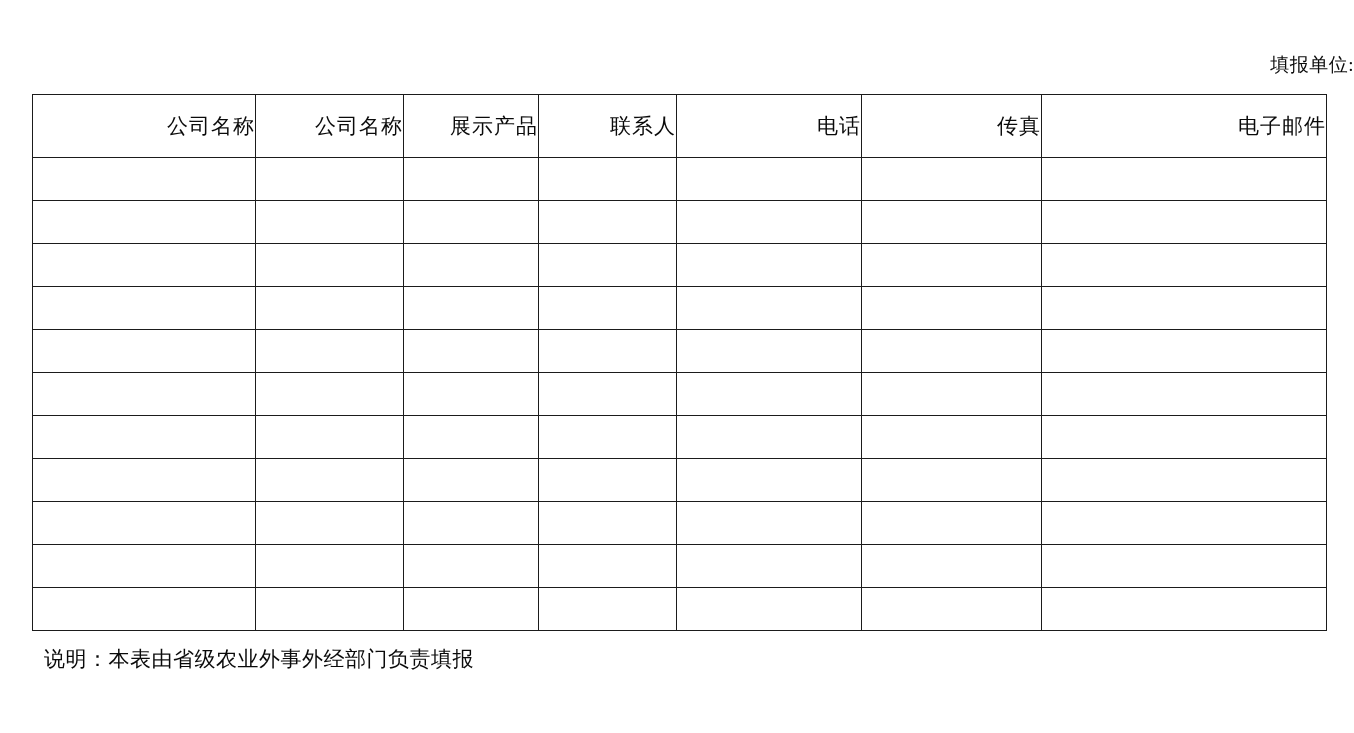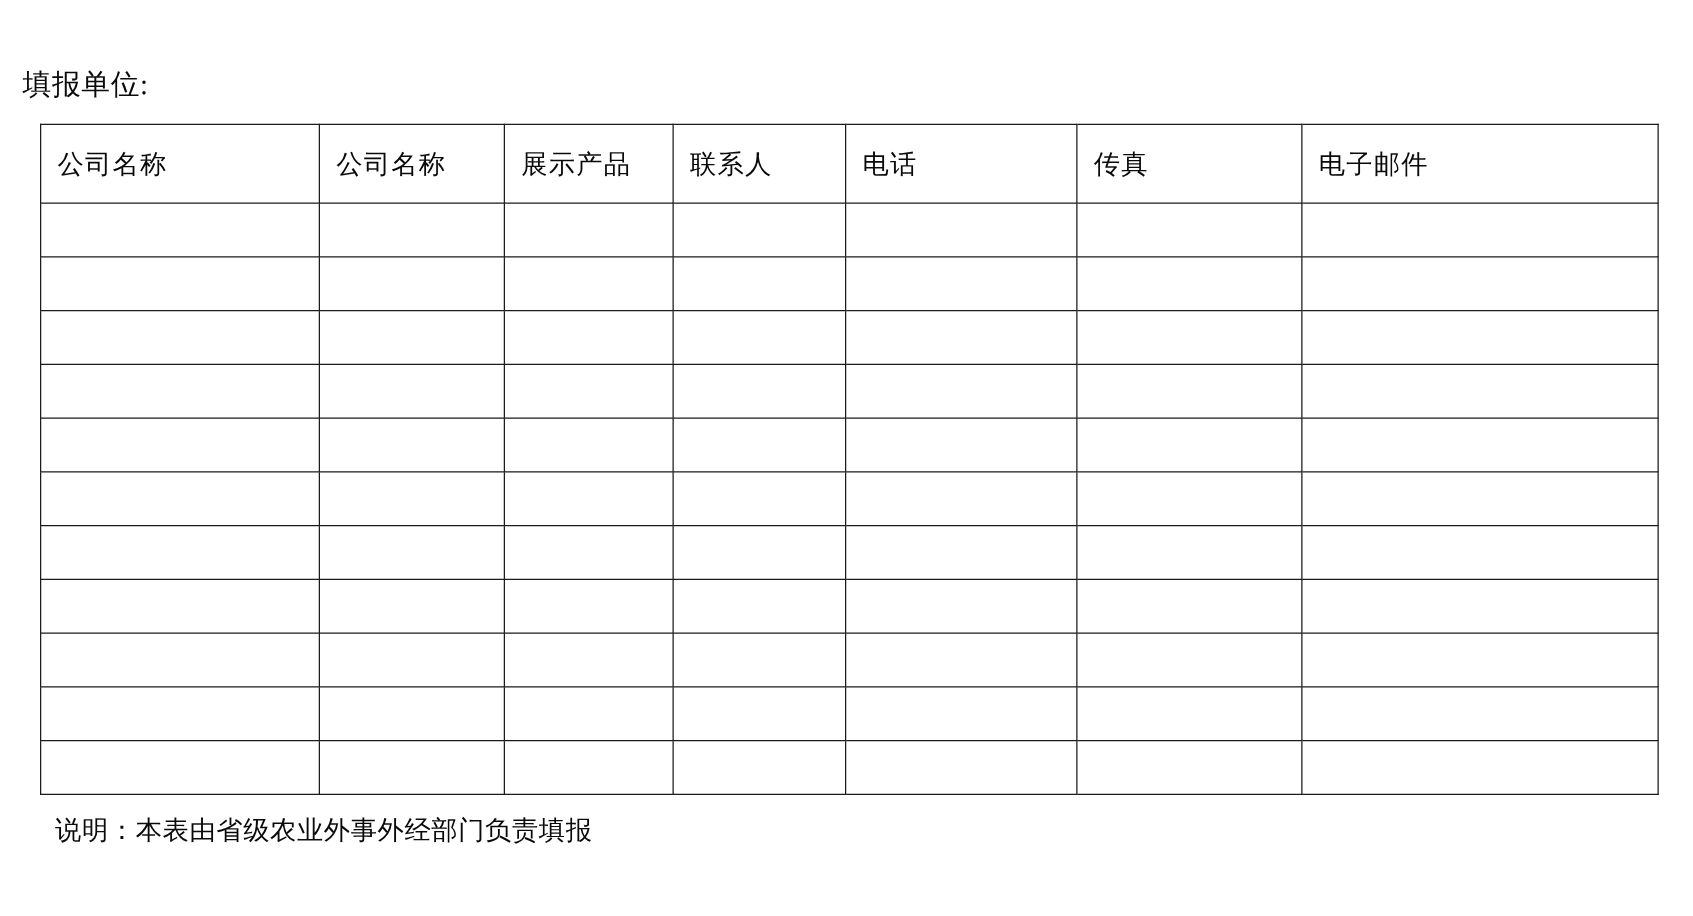--- a/index.html
+++ b/index.html
@@ -23,23 +23,24 @@
   .doc-title {
     text-align: center;
     font-size: 30px;
     font-weight: bold;
     letter-spacing: 1px;
     margin: 22px 0 0 0;
     padding: 0 40px;
     line-height: 1.3;
   }
   .filler-line {
-    margin: 52px 0 0 18px;
-    font-size: 23px;
+    margin: 52px 0 0 36px;
+    font-size: 19px;
     letter-spacing: 0.5px;
+    text-align: right;
   }
   .table-wrap {
     margin: 16px 0 0 32px;
     width: 1294px;
   }
   table.summary {
     border-collapse: collapse;
     width: 100%;
     table-layout: fixed;
   }
@@ -47,21 +48,21 @@
   table.summary td {
     border: 1px solid #1b1b1b;
     padding: 0;
     margin: 0;
   }
   table.summary th {
     height: 62px;
     font-weight: normal;
     font-size: 21px;
     letter-spacing: 1px;
-    text-align: left;
+    text-align: right;
     vertical-align: middle;
     padding-left: 13px;
   }
   table.summary td.cell {
     height: 42px;
   }
   .col-1 { width: 223px; }
   .col-2 { width: 148px; }
   .col-3 { width: 135px; }
   .col-4 { width: 138px; }

